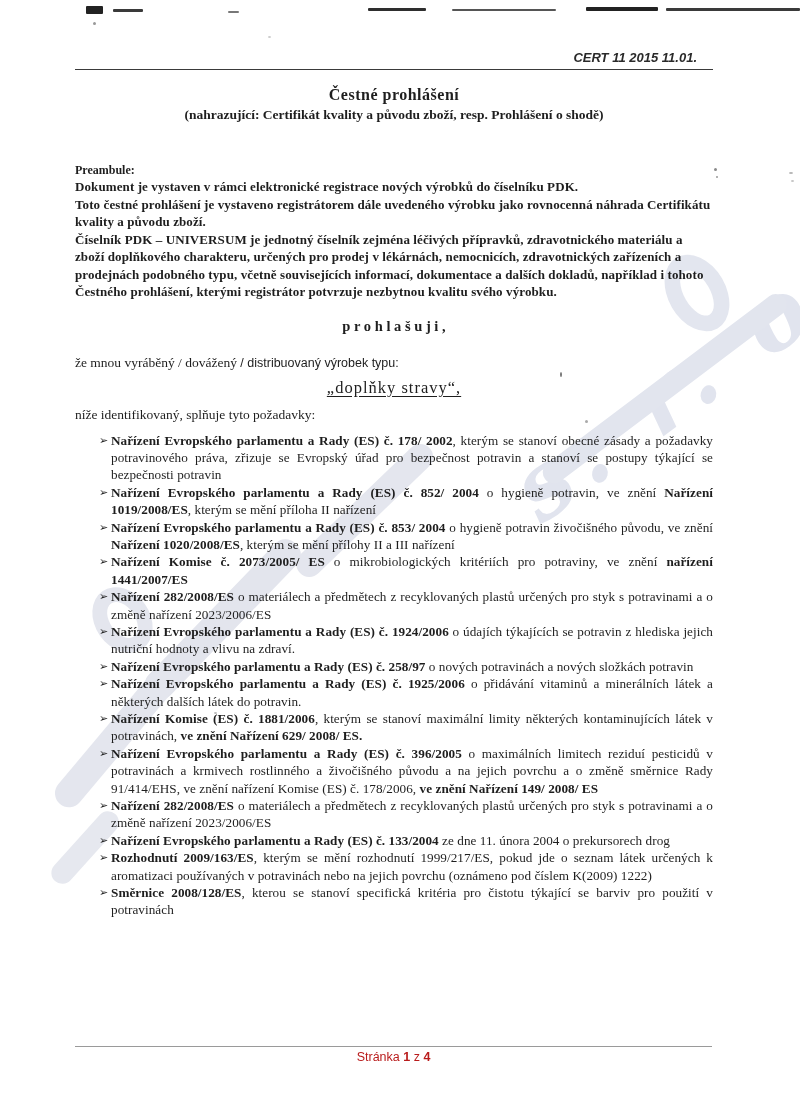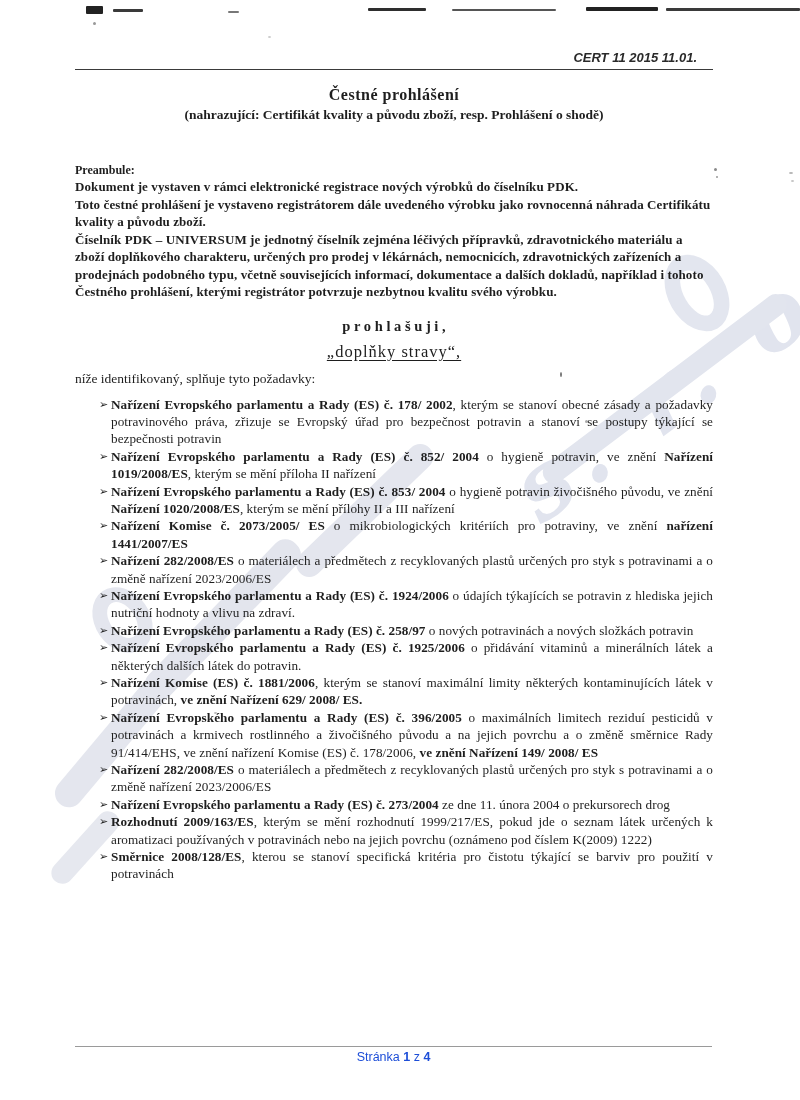--- a/index.html
+++ b/index.html
@@ -72,21 +72,21 @@
     font-size:13.2px; line-height:17.4px; letter-spacing:0.05px;
   }
   .b { font-weight:bold; }
 
   .footer {
     position:absolute; left:75px; right:88px; top:1046px; z-index:1;
   }
   .ftr-rule { border:none; border-top:1px solid #9a9a9a; }
   .ftr-label {
     margin-top:3px; text-align:center;
-    font-family:"Liberation Sans", sans-serif; font-size:12.5px; color:#1d4ed8;
+    font-family:"Liberation Sans", sans-serif; font-size:12.5px; color:#b91c1c;
   }
 </style>
 </head>
 <body>
 
 <div class="page">
 
   <div class="wm">
     <div class="wm wm-text" style="left:485px; top:330px; color:#e1e4ee; position:absolute;">s. r. o.</div>
     <div class="wm wm-bar" style="left:545px; top:468px; width:300px; height:22px; background:#e2e5ee; transform:rotate(-37deg); position:absolute;"></div>
@@ -127,20 +127,21 @@
     <div class="preamble-heading">Preambule:</div>
     <div class="preamble">
       <p>Dokument je vystaven v rámci elektronické registrace nových výrobků do číselníku PDK.</p>
       <p>Toto čestné prohlášení je vystaveno registrátorem dále uvedeného výrobku jako rovnocenná náhrada Certifikátu kvality a původu zboží.</p>
       <p>Číselník PDK – UNIVERSUM je jednotný číselník zejména léčivých přípravků, zdravotnického materiálu a zboží doplňkového charakteru, určených pro prodej v lékárnách, nemocnicích, zdravotnických zařízeních a prodejnách podobného typu, včetně souvisejících informací, dokumentace a dalších dokladů, například i tohoto Čestného prohlášení, kterými registrátor potvrzuje nezbytnou kvalitu svého výrobku.</p>
     </div>
 
 
     <div class="decl-verb">p r o h l a š u j i ,</div>
 
+    <div class="decl-product-line"><span>že mnou vyráběný / dovážený </span><span class="sans"> / distribuovaný výrobek typu:</span></div>
 
     <div class="decl-product-type"><span>„doplňky stravy“,</span></div>
 
     <div class="decl-lead">níže identifikovaný, splňuje tyto požadavky:</div>
 
     <ul class="req-list">
         <li>
           <span class="bullet">➢</span>
           <span class="req-text"><span class="b">Nařízení Evropského parlamentu a Rady (ES) č. 178/ 2002</span><span>, kterým se stanoví obecné zásady a požadavky potravinového práva, zřizuje se Evropský úřad pro bezpečnost potravin a stanoví se postupy týkající se bezpečnosti potravin</span></span>
         </li>
@@ -179,21 +180,21 @@
         <li>
           <span class="bullet">➢</span>
           <span class="req-text"><span class="b">Nařízení Evropského parlamentu a Rady (ES) č. 396/2005</span><span> o maximálních limitech reziduí pesticidů v potravinách a krmivech rostlinného a živočišného původu a na jejich povrchu a o změně směrnice Rady 91/414/EHS, ve znění nařízení Komise (ES) č. 178/2006, </span><span class="b">ve znění Nařízení 149/ 2008/ ES</span></span>
         </li>
         <li>
           <span class="bullet">➢</span>
           <span class="req-text"><span class="b">Nařízení 282/2008/ES</span><span> o materiálech a předmětech z recyklovaných plastů určených pro styk s potravinami a o změně nařízení 2023/2006/ES</span></span>
         </li>
         <li>
           <span class="bullet">➢</span>
-          <span class="req-text"><span class="b">Nařízení Evropského parlamentu a Rady (ES) č. 273/2004</span><span> ze dne 11. února 2004 o prekursorech drog</span></span>
+          <span class="req-text"><span class="b">Nařízení Evropského parlamentu a Rady (ES) č. 133/2004</span><span> ze dne 11. února 2004 o prekursorech drog</span></span>
         </li>
         <li>
           <span class="bullet">➢</span>
           <span class="req-text"><span class="b">Rozhodnutí 2009/163/ES</span><span>, kterým se mění rozhodnutí 1999/217/ES, pokud jde o seznam látek určených k aromatizaci používaných v potravinách nebo na jejich povrchu (oznámeno pod číslem K(2009) 1222)</span></span>
         </li>
         <li>
           <span class="bullet">➢</span>
           <span class="req-text"><span class="b">Směrnice 2008/128/ES</span><span>, kterou se stanoví specifická kritéria pro čistotu týkající se barviv pro použití v potravinách</span></span>
         </li>
       </ul>

